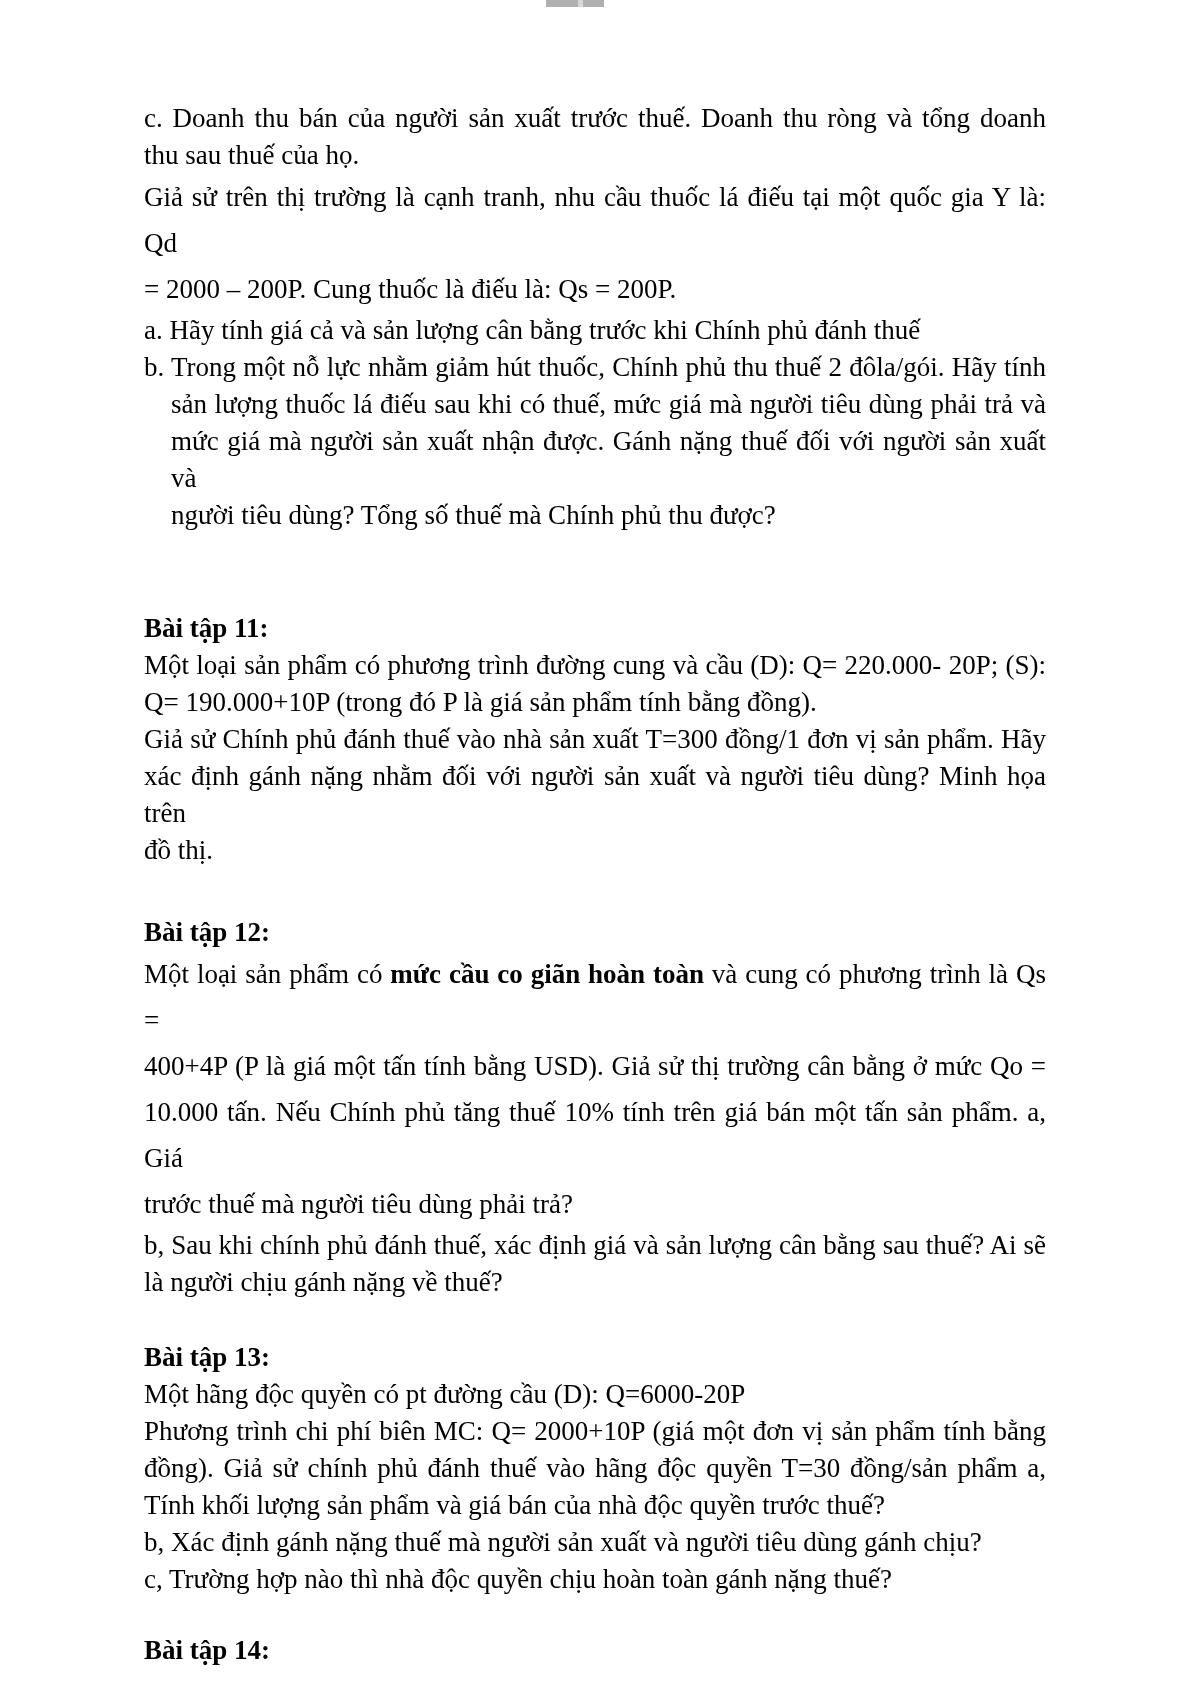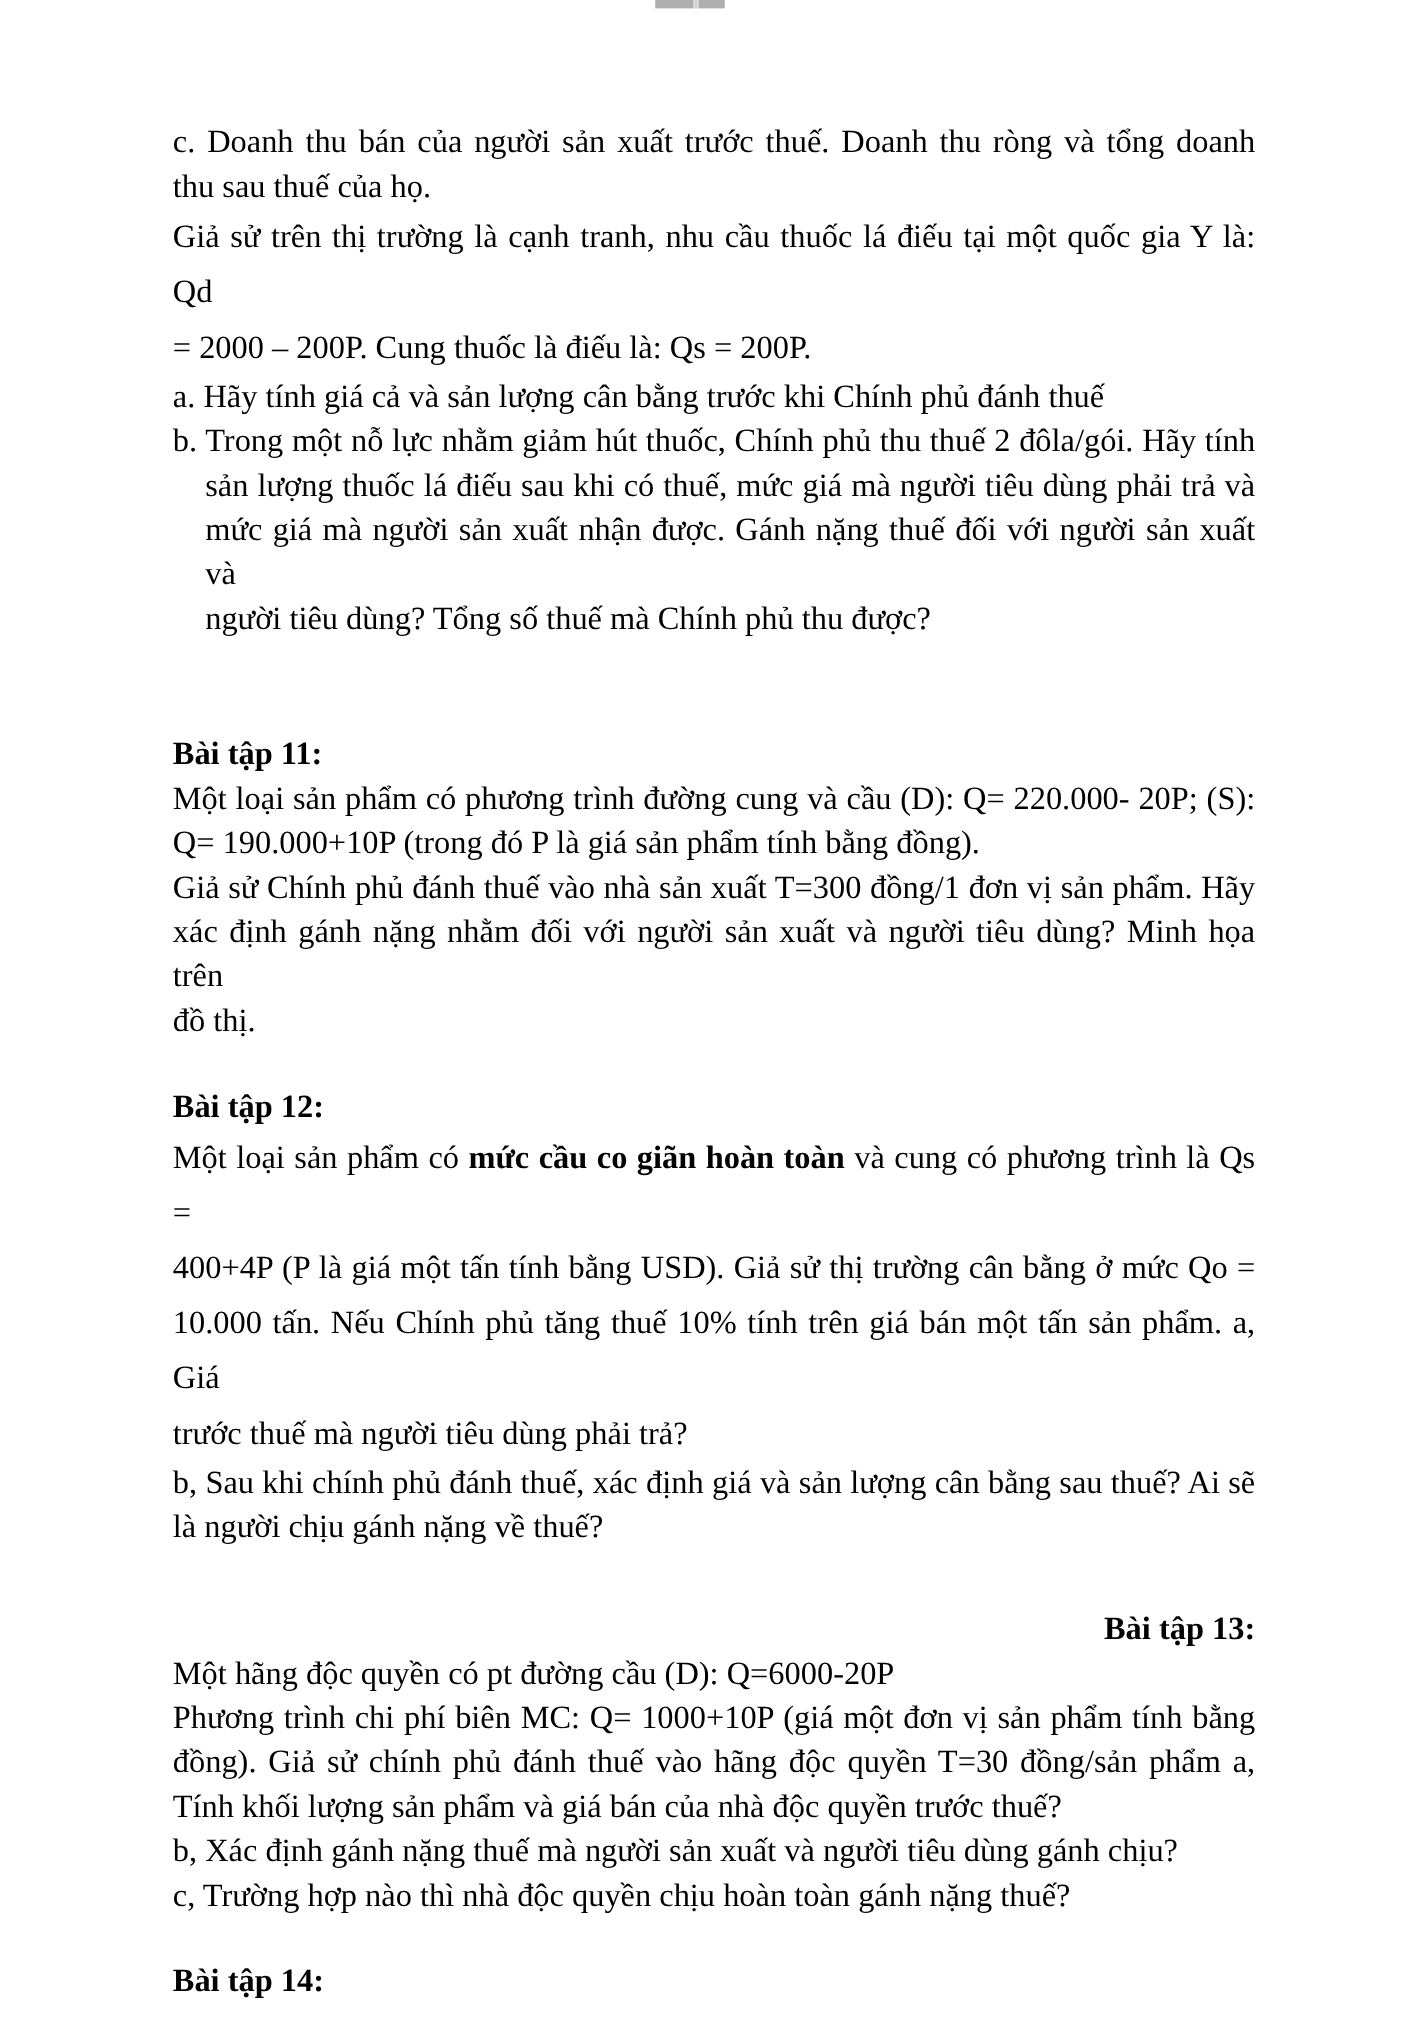--- a/index.html
+++ b/index.html
@@ -40,22 +40,22 @@
   .wide .ln { line-height: 46px; }
   .ind { padding-left: 27px; }
   .title {
     font-size: 27px;
     line-height: 37px;
     font-weight: bold;
   }
   .b { font-weight: bold; }
   .mt-sec10 { margin-top: 55px; }
   .mt-sec11 { margin-top: 76px; }
-  .mt-sec12 { margin-top: 35px; }
-  .mt-sec13 { margin-top: 48px; text-align: right; }
+  .mt-sec12 { margin-top: 45px; }
+  .mt-sec13 { margin-top: 38px; }
   .mt-sec14 { margin-top: 34px; }
 </style>
 </head>
 <body>
 
 <div class="page">
 
   <div class="header-frag"></div>
 
   <div class="content">
@@ -94,21 +94,21 @@
       <div class="ln">trước thuế mà người tiêu dùng phải trả?</div>
     </div>
     <div>
       <div class="ln j">b, Sau khi chính phủ đánh thuế, xác định giá và sản lượng cân bằng sau thuế? Ai sẽ</div>
       <div class="ln">là người chịu gánh nặng về thuế?</div>
     </div>
 
     <div class="title mt-sec13">Bài tập 13:</div>
     <div>
       <div class="ln">Một hãng độc quyền có pt đường cầu (D): Q=6000-20P</div>
-      <div class="ln j">Phương trình chi phí biên MC: Q= 1000+10P (giá một đơn vị sản phẩm tính bằng</div>
+      <div class="ln j">Phương trình chi phí biên MC: Q= 2000+10P (giá một đơn vị sản phẩm tính bằng</div>
       <div class="ln j">đồng). Giả sử chính phủ đánh thuế vào hãng độc quyền T=30 đồng/sản phẩm  a,</div>
       <div class="ln">Tính khối lượng sản phẩm và giá bán của nhà độc quyền trước thuế?</div>
       <div class="ln">b, Xác định gánh nặng thuế mà người sản xuất và người tiêu dùng gánh chịu?</div>
       <div class="ln">c, Trường hợp nào thì nhà độc quyền chịu hoàn toàn gánh nặng thuế?</div>
     </div>
 
     <div class="title mt-sec14">Bài tập 14:</div>
 
   </div>
 </div>

